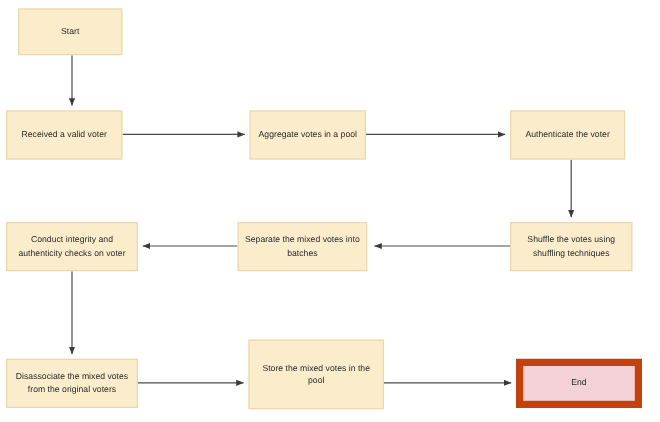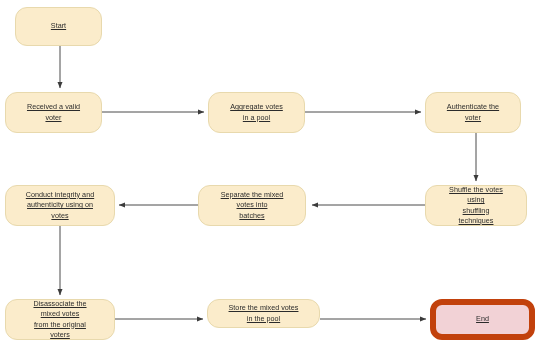--- a/index.html
+++ b/index.html
@@ -26,28 +26,27 @@
     height: 352px;
     pointer-events: none;
   }
   .node {
     position: absolute;
     box-sizing: border-box;
     display: flex;
     align-items: center;
     justify-content: center;
     text-align: center;
-    border-radius: 12px;
+    border-radius: 0;
     font-size: 7.2px;
     line-height: 1.45;
     color: #2b2b2b;
     letter-spacing: 0.02px;
-    padding: 2px 19px;
+    padding: 2px 3px;
     z-index: 2;
-    text-decoration: underline;
   }
   .node.fill-yellow {
     background: #fbeccb;
     border: 1px solid #e8d9ad;
   }
   .node.fill-pink {
     background: #f2d2d6;
     border: 6px solid #c2410c;
   }
   .node-label {
@@ -87,35 +86,35 @@
         <span class="node-label">Received a valid voter</span>
       </div>
       <div class="node fill-yellow" style="left: 208px; top: 92px; width: 97px; height: 41px;">
         <span class="node-label">Aggregate votes in a pool</span>
       </div>
       <div class="node fill-yellow" style="left: 425px; top: 92px; width: 96px; height: 41px;">
         <span class="node-label">Authenticate the voter</span>
       </div>
       <div class="node fill-yellow" style="left: 5px; top: 185px; width: 110px; height: 41px;">
         <span class="node-label">Conduct integrity and
-authenticity using on votes</span>
+authenticity checks on voter</span>
       </div>
       <div class="node fill-yellow" style="left: 198px; top: 185px; width: 108px; height: 41px;">
         <span class="node-label">Separate the mixed votes into
 batches</span>
       </div>
       <div class="node fill-yellow" style="left: 425px; top: 185px; width: 102px; height: 41px;">
         <span class="node-label">Shuffle the votes using
 shuffling techniques</span>
       </div>
       <div class="node fill-yellow" style="left: 5px; top: 299px; width: 110px; height: 41px; text-align: center;">
         <span class="node-label">Disassociate the mixed votes
 from the original voters</span>
       </div>
-      <div class="node fill-yellow" style="left: 207px; top: 299px; width: 113px; height: 29px;">
+      <div class="node fill-yellow" style="left: 207px; top: 283px; width: 113px; height: 58px;">
         <span class="node-label">Store the mixed votes in the pool</span>
       </div>
       <div class="node fill-pink" style="left: 430px; top: 299px; width: 105px; height: 41px;">
         <span class="node-label">End</span>
       </div>
     </div>
 
 </div>
 
 </body></html>

